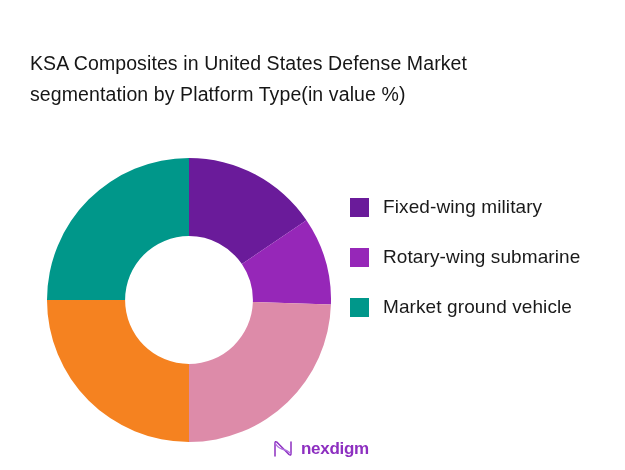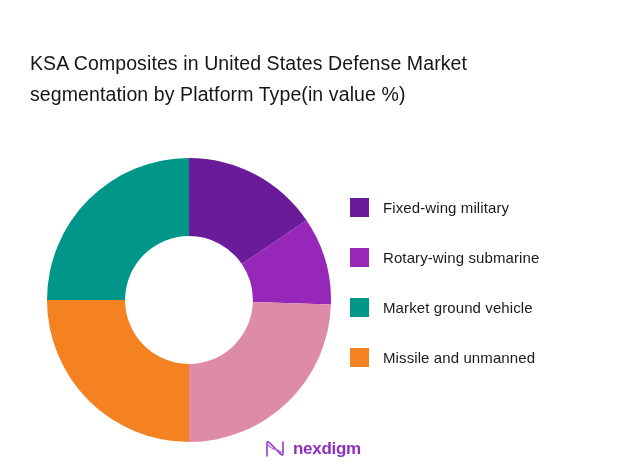--- a/index.html
+++ b/index.html
@@ -55,28 +55,28 @@
     align-items: center;
     height: 50px;
   }
   .legend-swatch {
     width: 19px;
     height: 19px;
     flex: 0 0 19px;
     margin-right: 14px;
   }
   .legend-label {
-    font-size: 15px;
+    font-size: 19px;
     color: #1a1a1a;
     white-space: nowrap;
     letter-spacing: 0.1px;
   }
   #brand {
     position: absolute;
-    left: 264px;
+    left: 272px;
     top: 437px;
     display: flex;
     align-items: center;
     height: 24px;
   }
   #brand-mark {
     width: 22px;
     height: 20px;
     margin-right: 7px;
   }
@@ -122,24 +122,20 @@
         <span class="legend-label">Fixed-wing military</span>
       </div>
       <div class="legend-item">
         <span class="legend-swatch" style="background: rgb(150, 39, 184);"></span>
         <span class="legend-label">Rotary-wing submarine</span>
       </div>
       <div class="legend-item">
         <span class="legend-swatch" style="background: rgb(0, 151, 138);"></span>
         <span class="legend-label">Market ground vehicle</span>
       </div>
-      <div class="legend-item">
-        <span class="legend-swatch" style="background: rgb(245, 130, 32);"></span>
-        <span class="legend-label"> Missile and unmanned</span>
-      </div>
     </div>
 
   <div id="brand">
     <svg id="brand-mark" viewBox="0 0 22 20">
       <path d="M3 17 L3 4 Q3 2 5 3.2 L17 15.5 Q19 17 19 14.5 L19 3" fill="none" stroke="#8d2fc0" stroke-width="1.5" stroke-linecap="round" stroke-linejoin="round"></path>
       <path d="M3 4 Q6 9 10 10 Q15 11 19 14.5" fill="none" stroke="#b070e0" stroke-width="1.3" stroke-linecap="round"></path>
     </svg>
     <span id="brand-name">nexdigm</span>
   </div>
 

